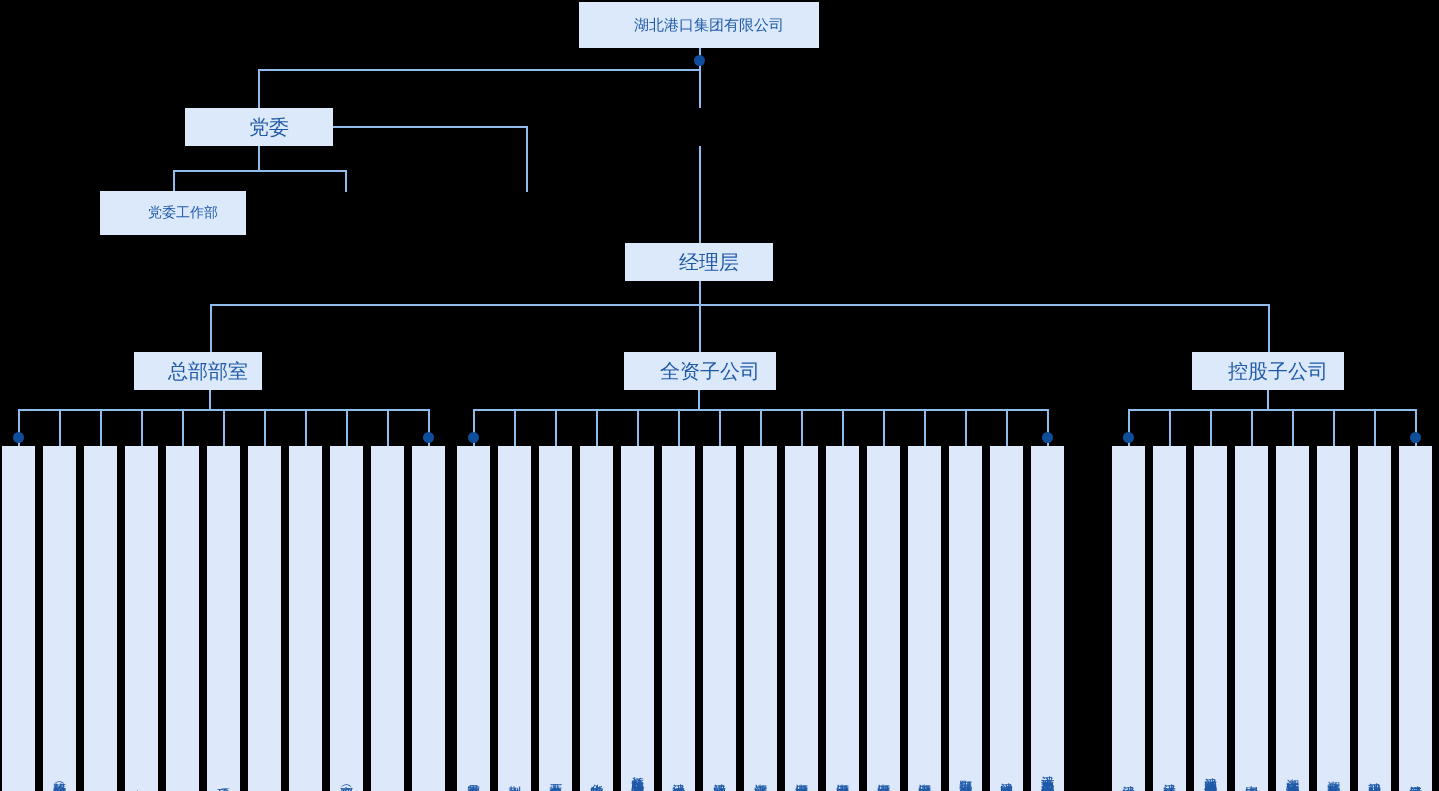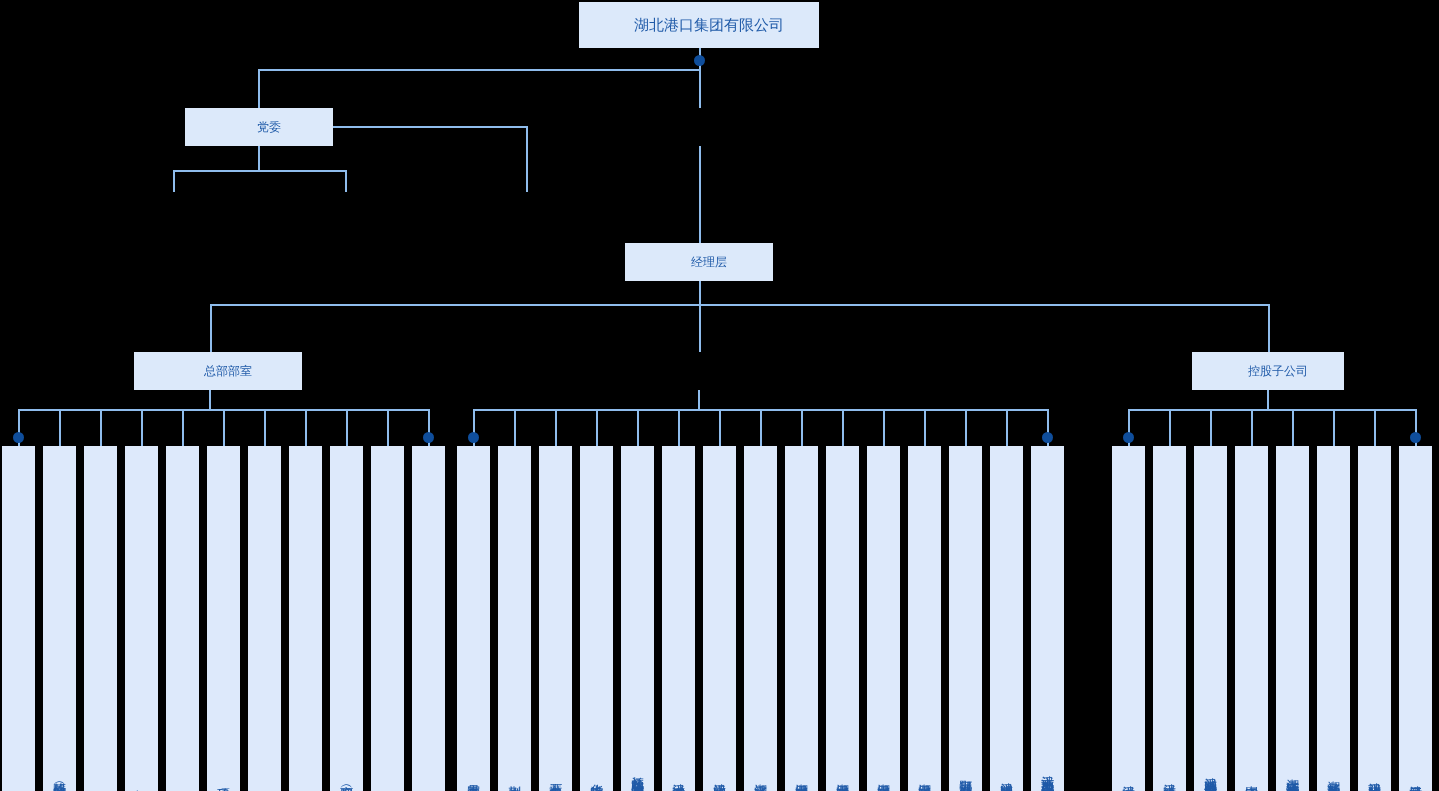--- a/index.html
+++ b/index.html
@@ -21,21 +21,21 @@
     color:#1f5aa8;
     display:flex;
     align-items:center;
     justify-content:center;
     text-align:center;
     line-height:1.25;
     box-sizing:border-box;
     z-index:3;
     padding-left:20px;
   }
-  .node.h{ font-size:12px; }
+  .node.h{ font-size:20px; }
   .node.h2{ font-size:14px; }
   .node.root{ font-size:15px; }
   .node .lbl{ white-space:pre-line; display:block; }
 
   
   .leaf{
     position:absolute;
     background:#dde9fb;
     color:#1f5aa8;
     box-sizing:border-box;
@@ -148,27 +148,33 @@
 
   <div class="node root" style="left:579px;top:2px;width:240px;height:46px;">
     <span class="lbl">湖北港口集团有限公司</span>
   </div>
 
   <div class="node h" style="left:185px;top:108px;width:148px;height:38px;">
     <span class="lbl">党委</span>
   </div>
 
 
+  <div class="node h2" style="left:100px;top:191px;width:146px;height:44px;">
+    <span class="lbl">党委工作部</span>
+  </div>
 
   <div class="node h" style="left:625px;top:243px;width:148px;height:38px;">
     <span class="lbl">经理层</span>
   </div>
 
-  <div class="node h" style="left:134px;top:352px;width:168px;height:38px;">
+  <div class="node h" style="left:134px;top:352px;width:128px;height:38px;">
     <span class="lbl">总部部室</span>
+  </div>
+  <div class="node h" style="left:624px;top:352px;width:152px;height:38px;">
+    <span class="lbl">全资子公司</span>
   </div>
   <div class="node h" style="left:1192px;top:352px;width:152px;height:38px;">
     <span class="lbl">控股子公司</span>
   </div>
 
   <div id="leaf-nodes">
       <div class="leaf" style="left: 2px; top: 446px; width: 33px; height: 345px;">
         <span class="lbl">综合办公室</span>
       </div>
       <div class="leaf" style="left: 43px; top: 446px; width: 33px; height: 345px;">

